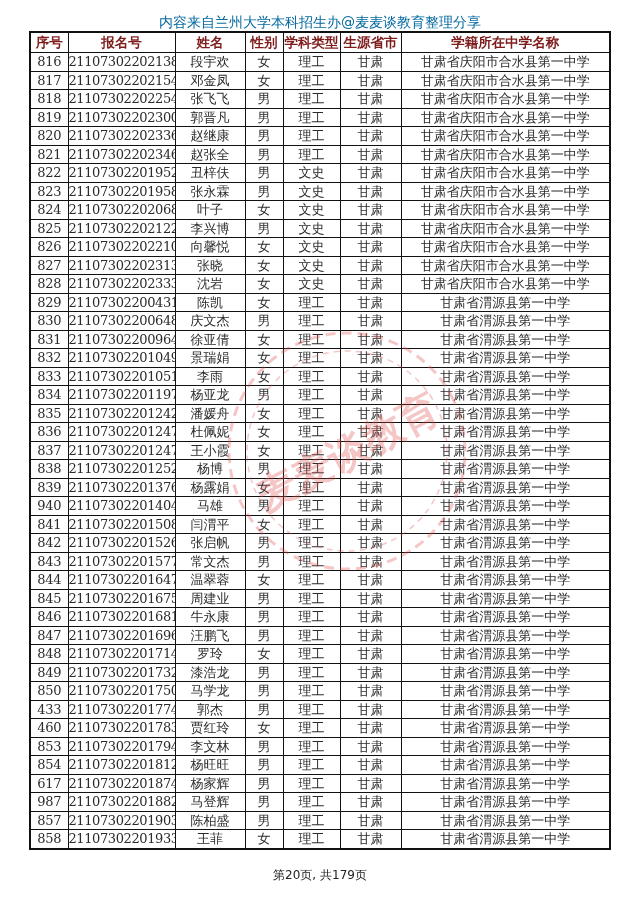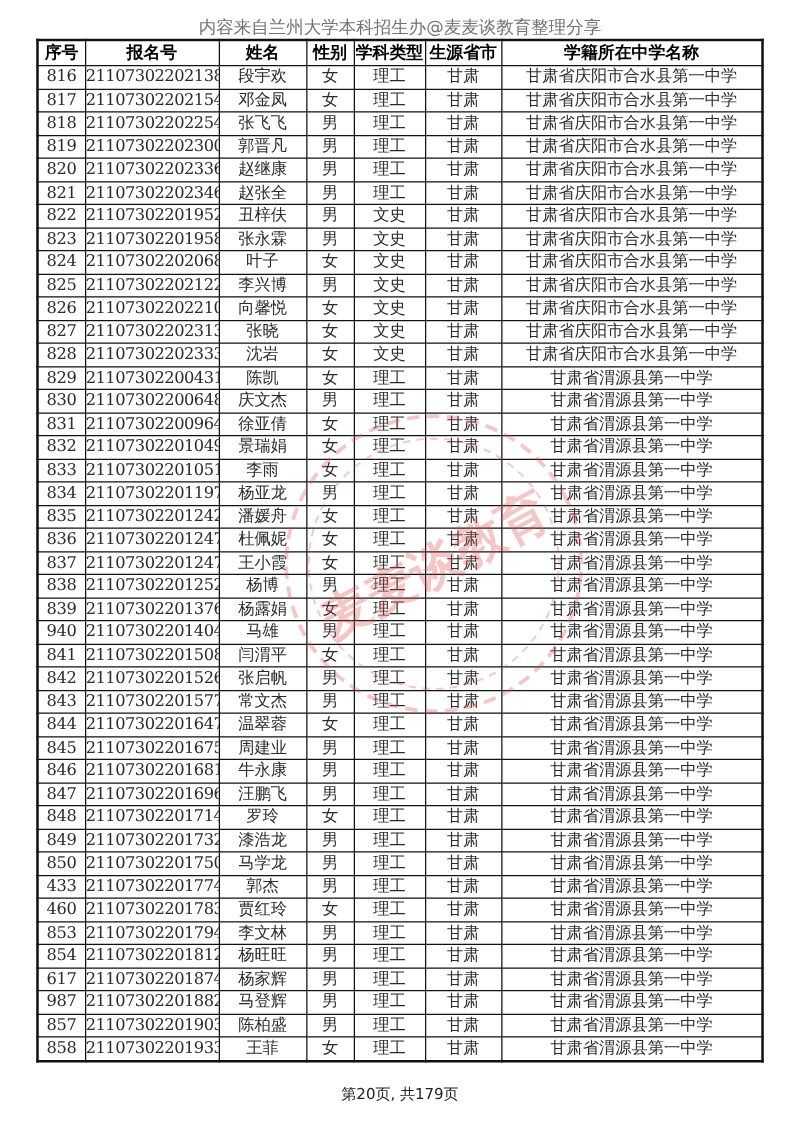--- a/index.html
+++ b/index.html
@@ -1,28 +1,28 @@
 <!DOCTYPE html>
 <html><head>
 <meta charset="utf-8">
 <style>
   html, body { margin: 0; padding: 0; background: #ffffff; }
   body { width: 640px; height: 906px; position: relative; overflow: hidden;
          font-family: "DejaVu Serif", "Liberation Serif", serif; color: #1a1a1a; }
   .doc-title { position: absolute; left: 0; width: 640px; top: 13px; text-align: center;
                font-family: "DejaVu Sans", "Liberation Sans", sans-serif; font-size: 14px;
-               color: #737373; letter-spacing: 0px; line-height: 18px; }
+               color: #0369a1; letter-spacing: 0px; line-height: 18px; }
   table.roster { position: absolute; left: 29px; top: 31px; width: 580px;
                  border-collapse: collapse; table-layout: fixed;
                  border: 2px solid #111; }
   table.roster th, table.roster td { border: 1.5px solid #111; padding: 0; height: 17.5px;
                  line-height: 17px; text-align: center; white-space: nowrap; overflow: hidden;
                  font-size: 13px; }
   table.roster th { font-family: "DejaVu Sans", "Liberation Sans", sans-serif; font-weight: bold;
-                    font-size: 13.5px; color: #000000; height: 19px; }
+                    font-size: 13.5px; color: #7f1d1d; height: 19px; }
   table.roster td { color: #2b2b2b; }
   td.num { font-size: 13px; letter-spacing: -0.2px; }
   td.id { font-size: 13px; letter-spacing: -0.4px; }
   .footer { position: absolute; top: 867px; left: 0; width: 640px; text-align: center;
             font-family: "DejaVu Sans", "Liberation Sans", sans-serif; font-size: 12px; color: #222; }
   .stamp { position: absolute; left: 222px; top: 326px; width: 250px; height: 250px;
            pointer-events: none; opacity: 0.32; transform: rotate(-28deg); }
 </style>
 </head>
 <body>

